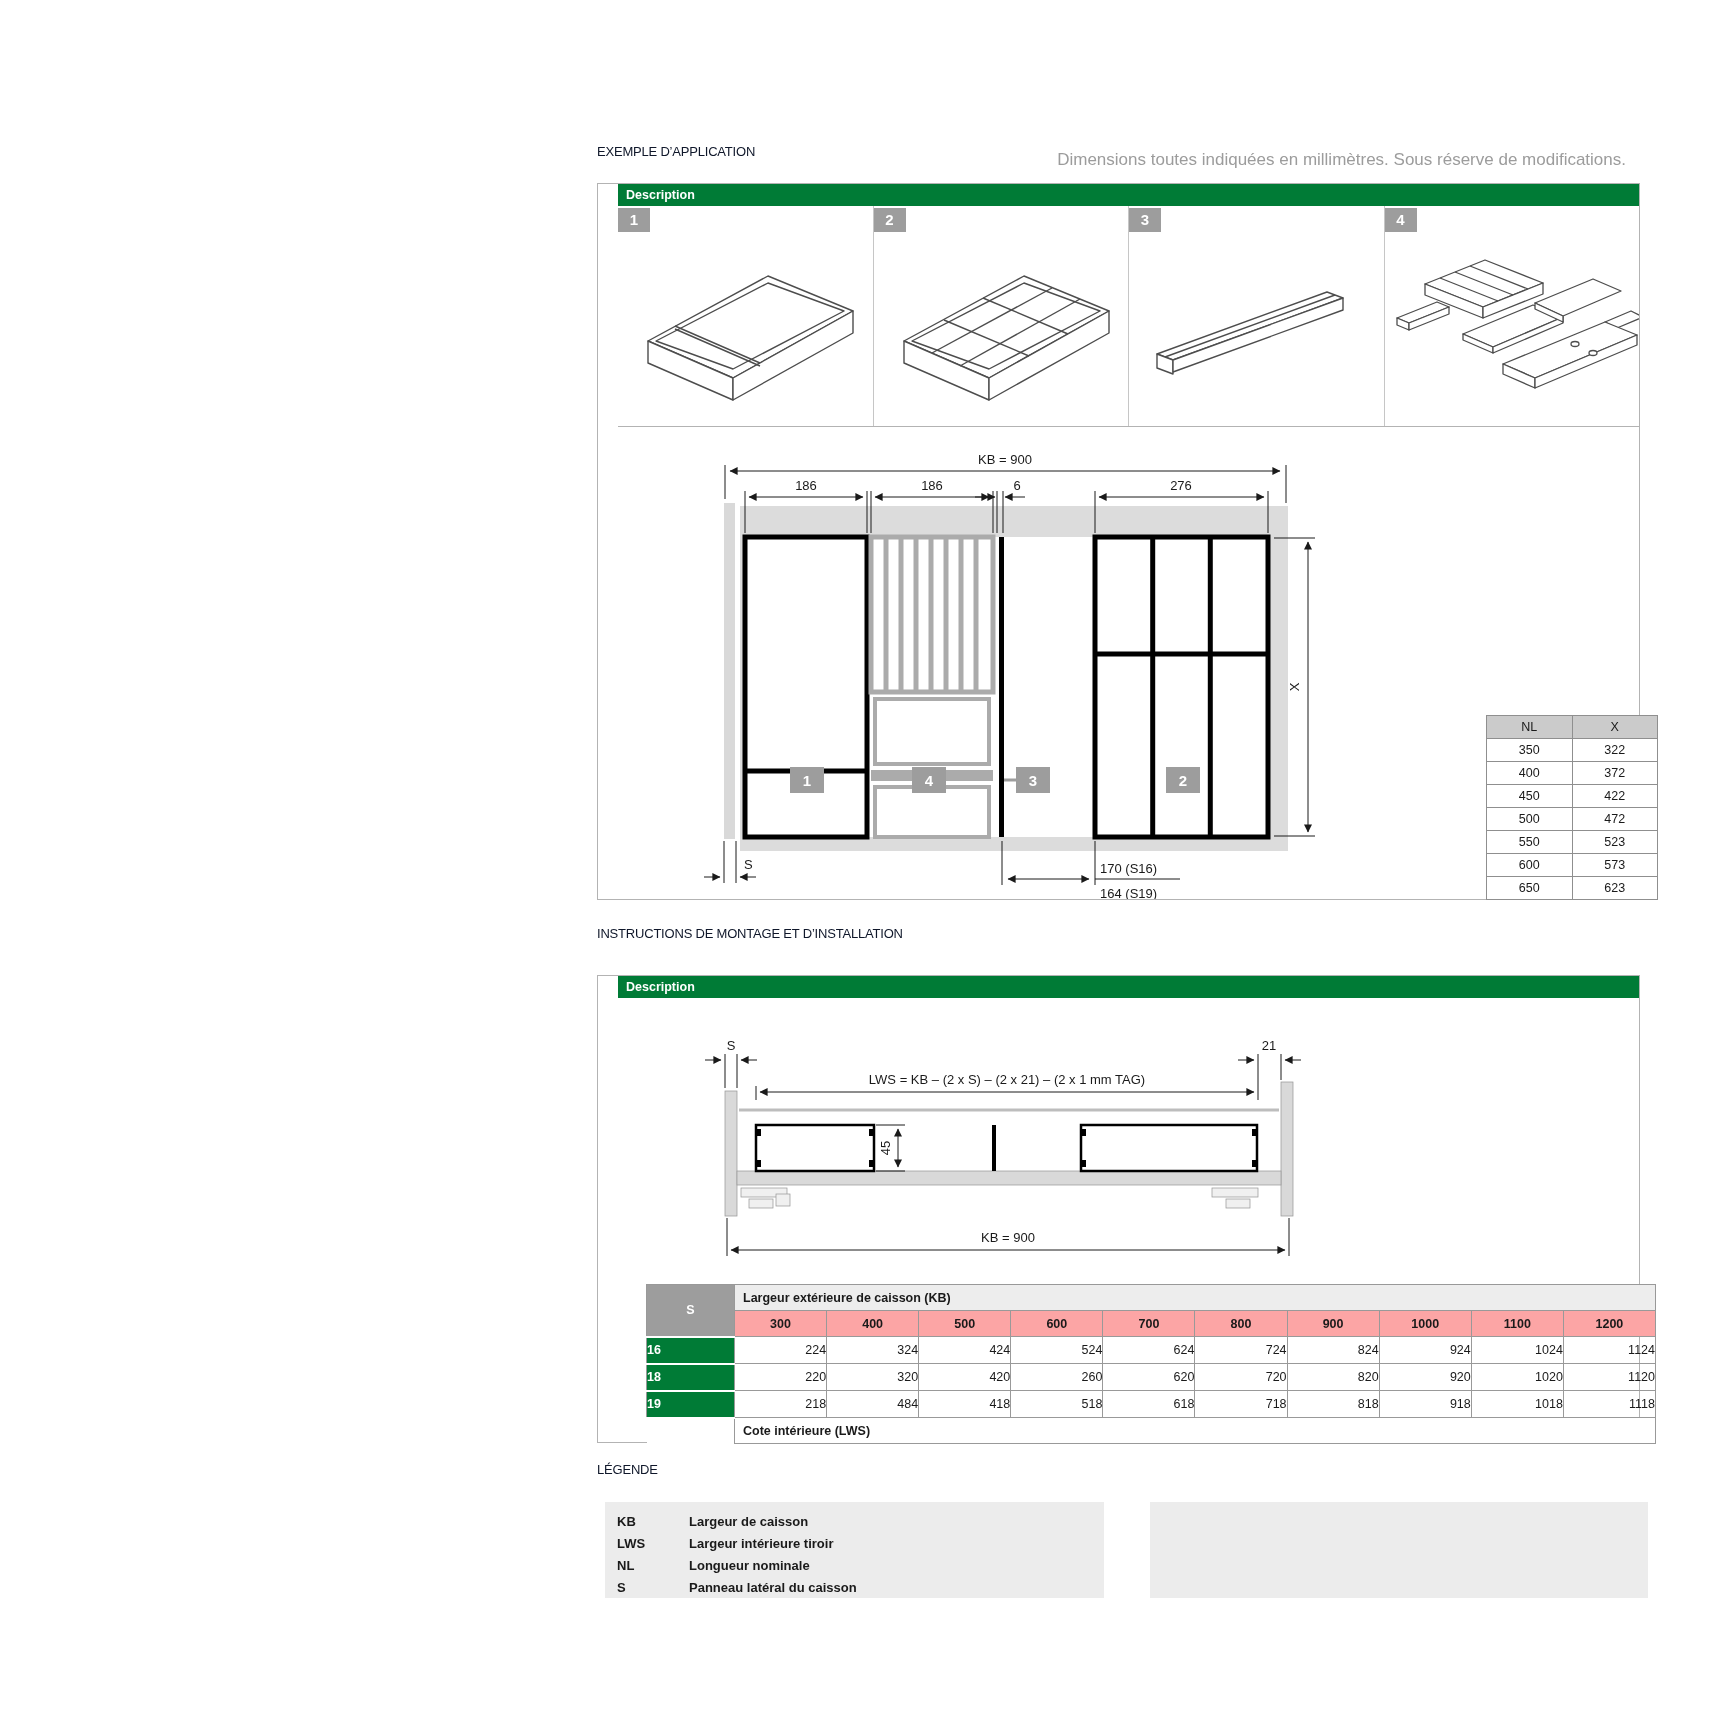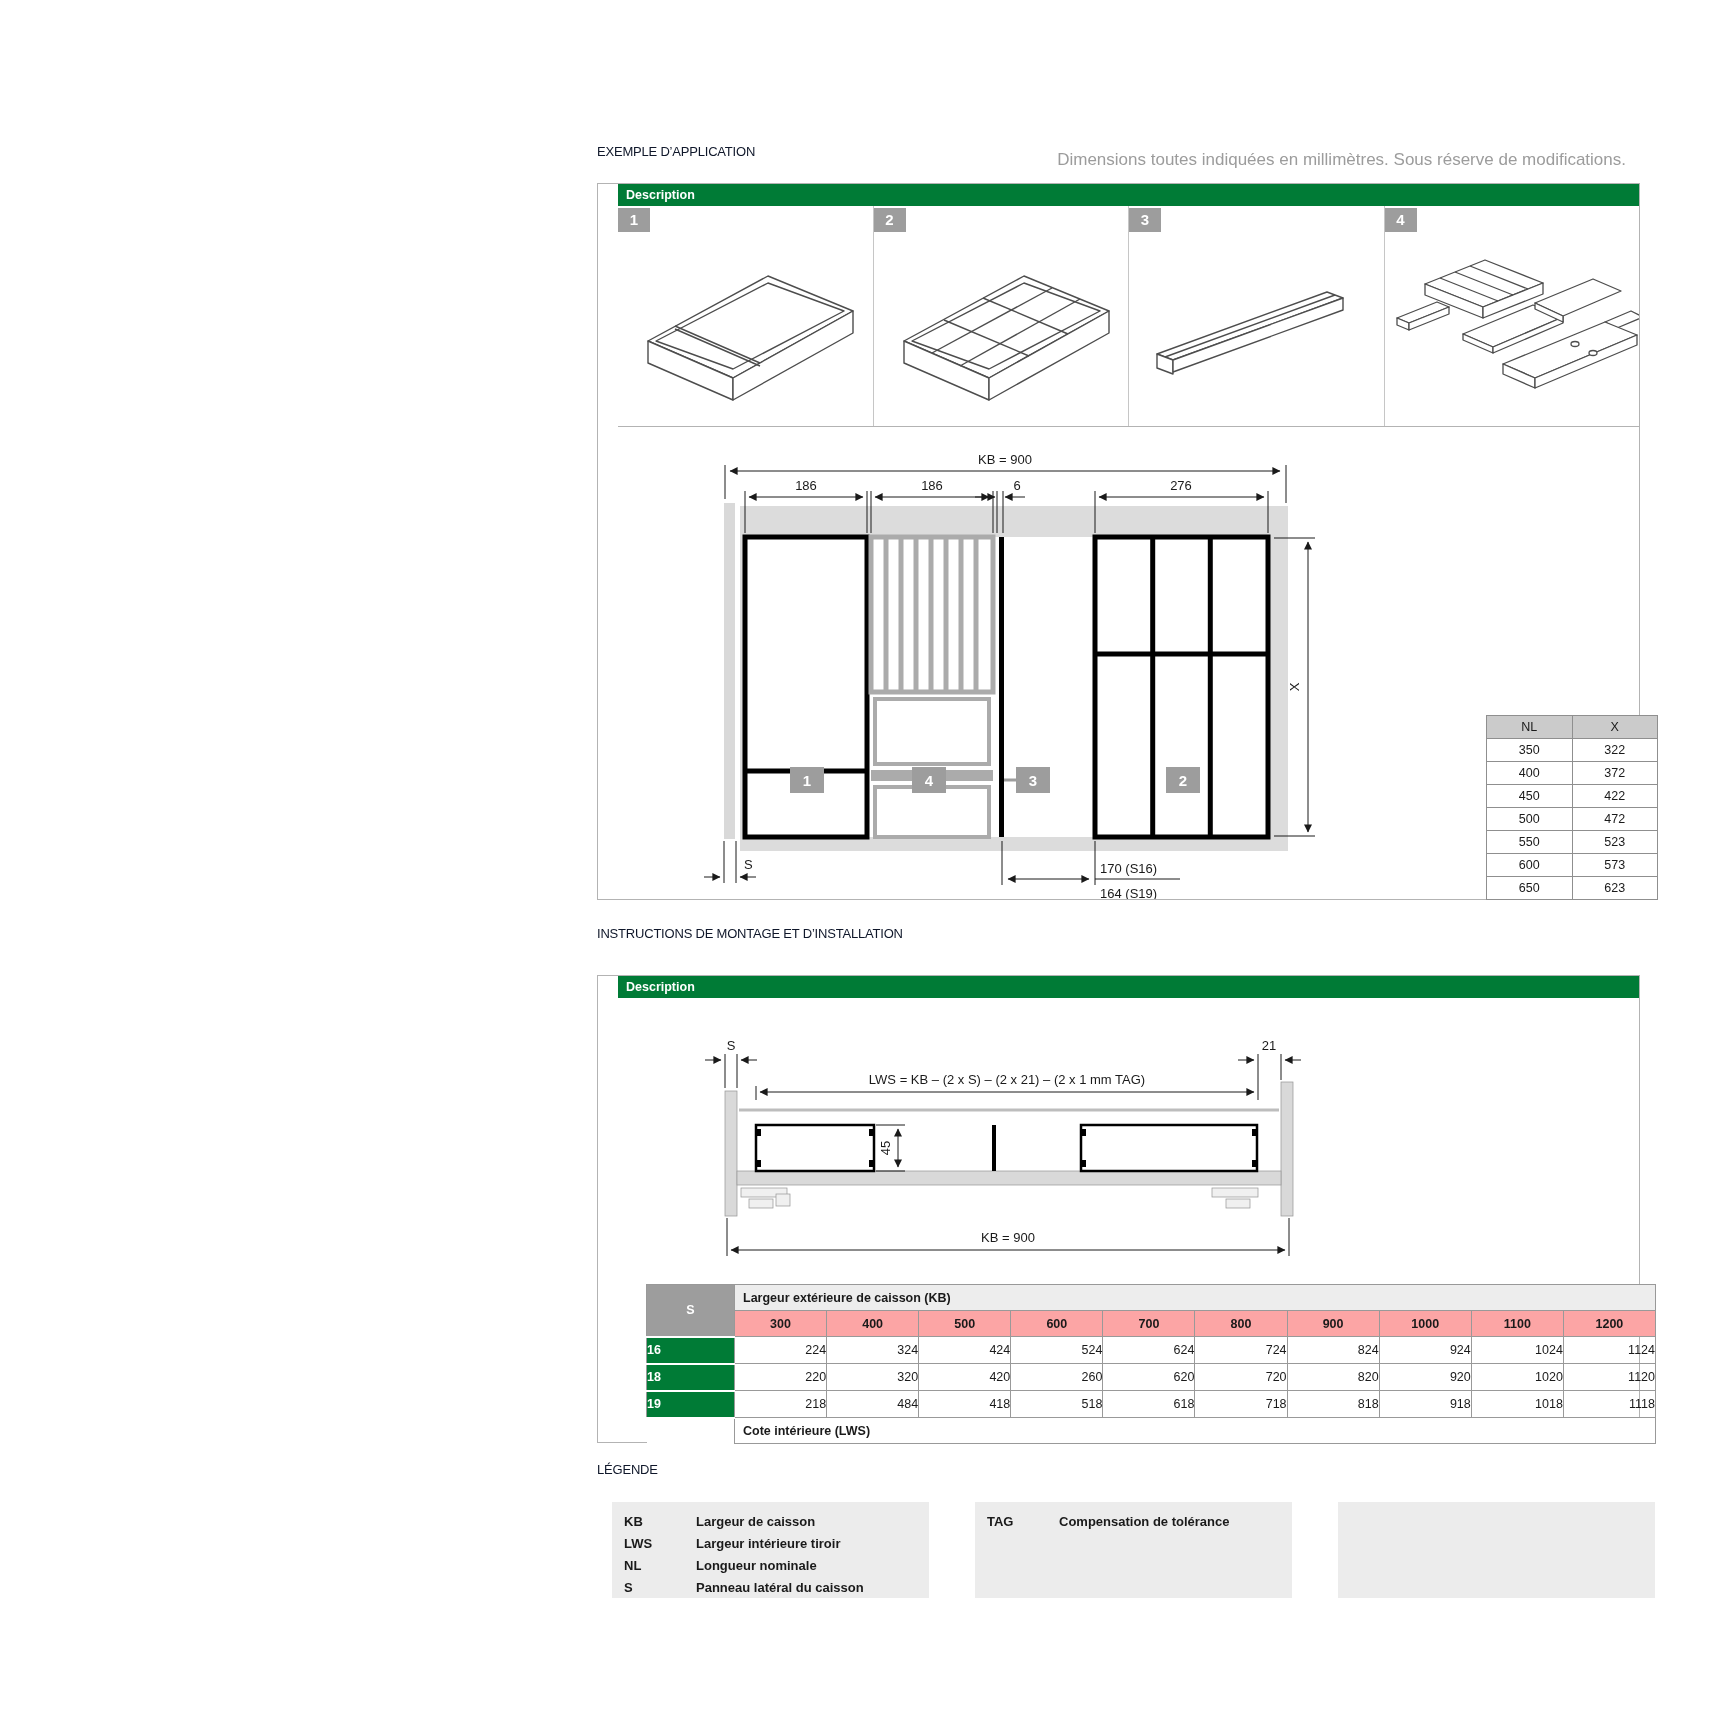--- a/index.html
+++ b/index.html
@@ -38,21 +38,21 @@
   #kbt .kbh{background:#ededed;text-align:left;font-weight:700;padding-left:8px;}
   #kbt th.colv{background:#fca5a5;font-weight:700;text-align:center;}
   #kbt .scell{background:#9d9d9d;color:#fff;font-weight:700;text-align:center;}
   #kbt .sgreen{background:#007B36;color:#fff;font-weight:700;text-align:left;
                border-top:2px solid #fff;border-bottom:2px solid #fff;}
   #kbt td.v{text-align:right;font-weight:400;border-radius:11px;}
   #kbt .noborder{border:none;background:#fff;}
   #kbt .foot{font-weight:700;text-align:left;padding-left:8px;background:#fff;border-top:1px solid #999;}
   
   #legend-title{top:1462px;left:0;}
-  #legend{position:absolute;top:1502px;left:15px;width:1043px;display:flex;gap:46px;}
+  #legend{position:absolute;top:1502px;left:8px;width:1043px;display:flex;gap:46px;}
   .lpanel{flex:1;background:#ececec;height:96px;box-sizing:border-box;padding:9px 0 0 12px;}
   .lrow{display:flex;line-height:22px;font-weight:700;font-size:13px;color:#1a1a1a;}
   .lrow .k{width:72px;flex:none;}
 </style>
 </head>
 <body>
 
 <div class="content">
 
   <div class="sec-title" id="title1">EXEMPLE D’APPLICATION</div>
@@ -425,22 +425,16 @@
         </div>
       <div class="lrow">
           <span class="k">NL</span>
           <span class="v">Longueur nominale</span>
         </div>
       <div class="lrow">
           <span class="k">S</span>
           <span class="v">Panneau latéral du caisson</span>
         </div>
     </div>
-    <div class="lpanel">
-      <div class="lrow">
-          <span class="k">TAG</span>
-          <span class="v">Compensation de tolérance</span>
-        </div>
-    </div>
     <div class="lpanel"></div>
   </div>
 
 </div>
 
 </body></html>

